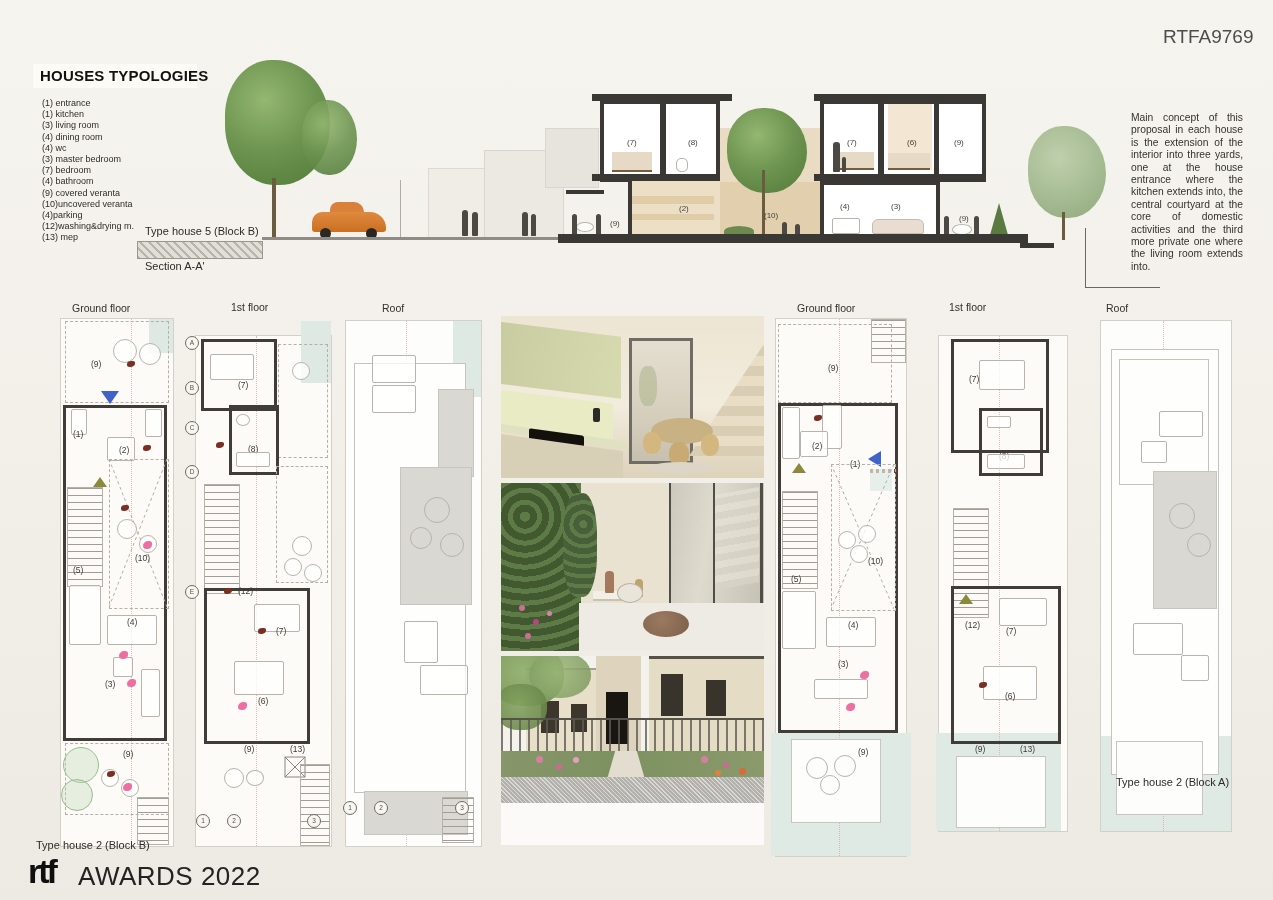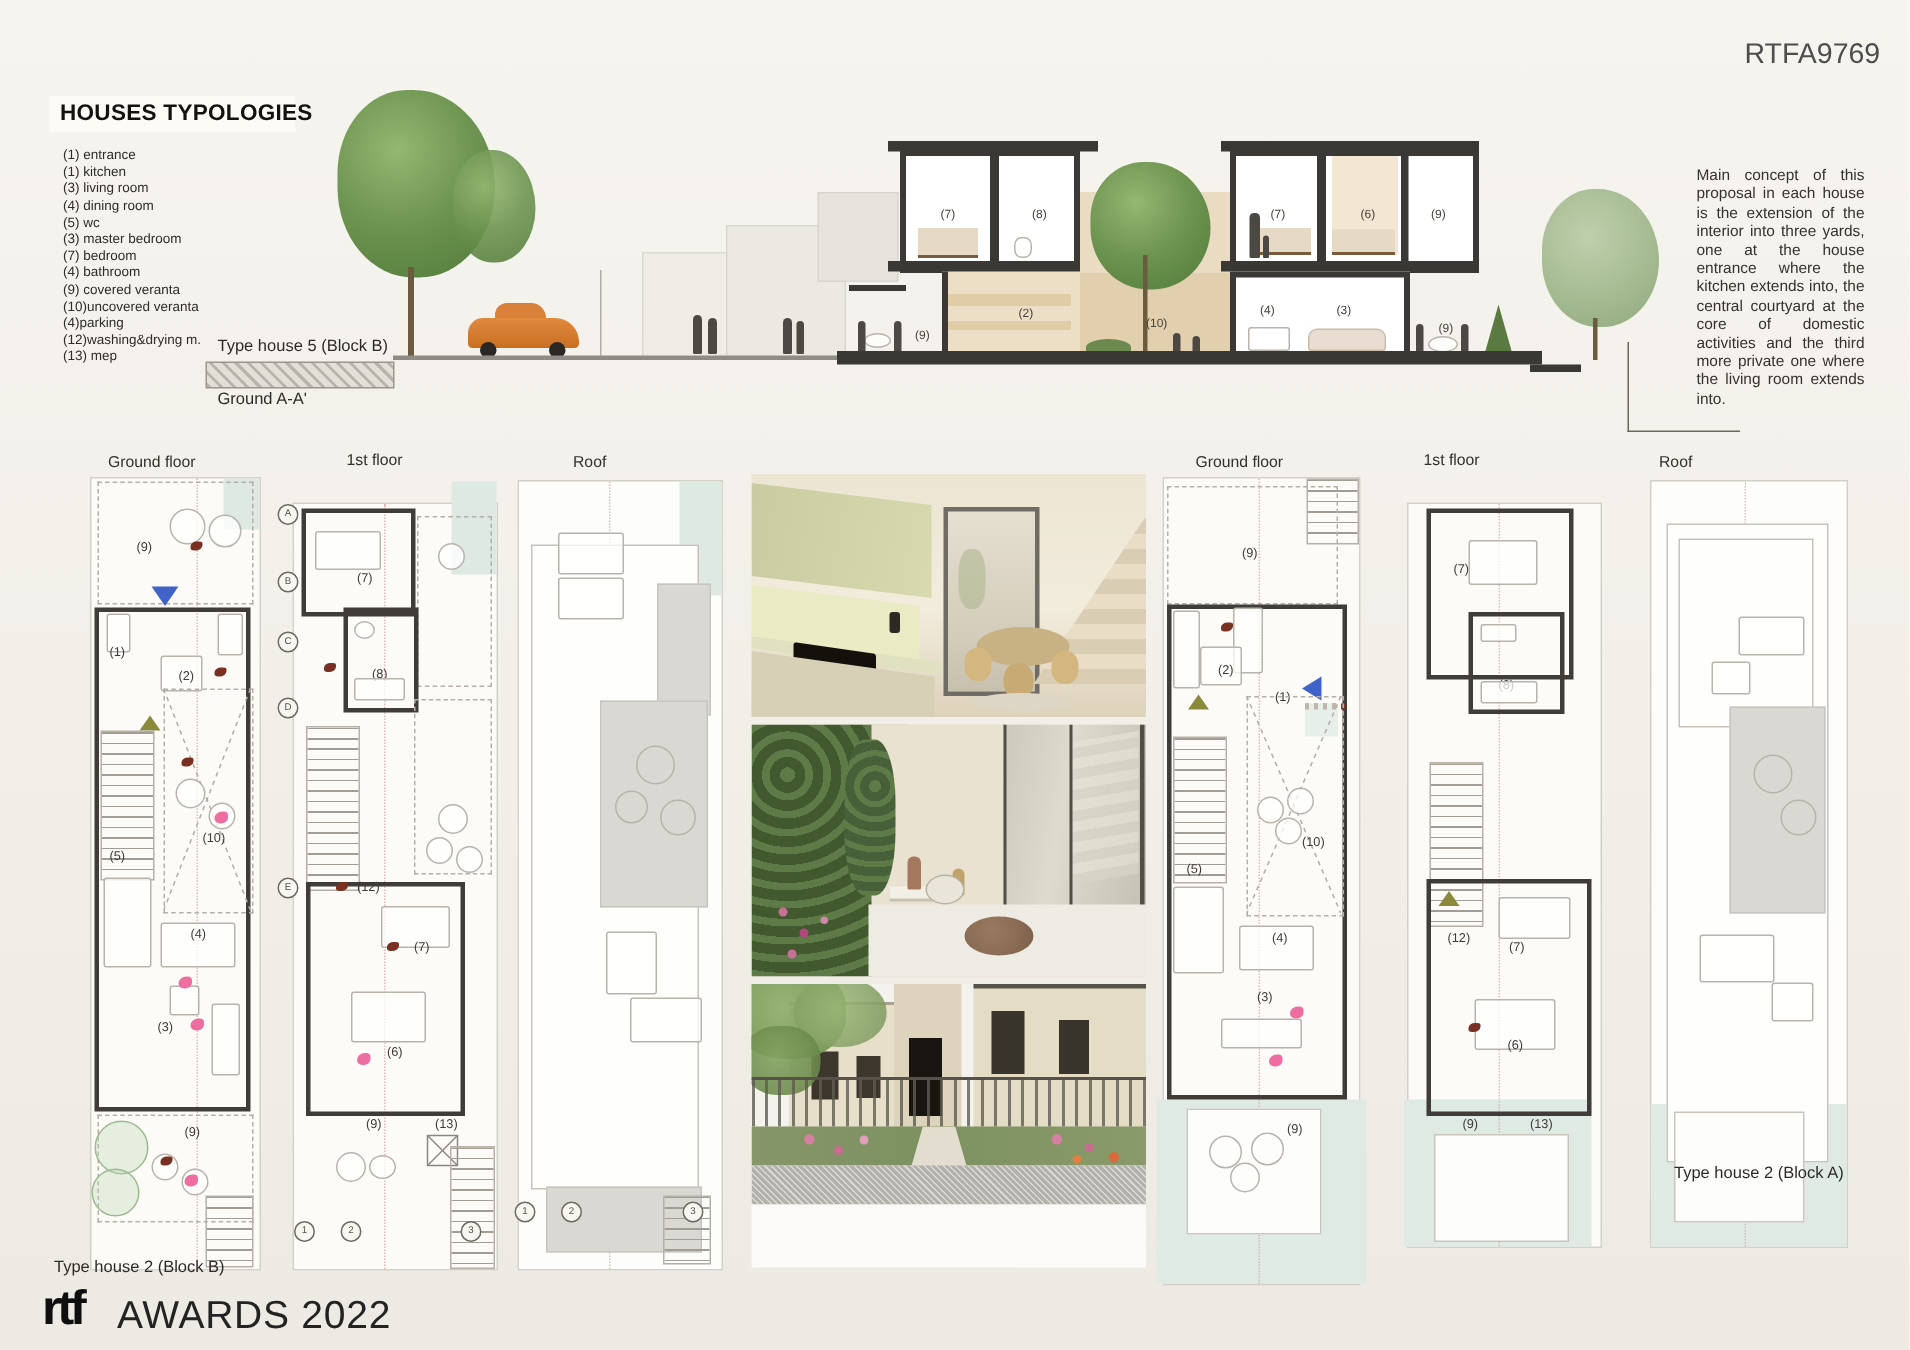--- a/index.html
+++ b/index.html
@@ -44,21 +44,21 @@
 
   <div class="abs" style="left:33px;top:64px;width:164px;height:24px;background:rgba(253,251,247,.85)"></div>
   <div class="abs" style="left:40px;top:67px;font-size:15px;font-weight:bold;letter-spacing:.2px;color:#141210">HOUSES TYPOLOGIES</div>
   <div class="abs" style="left:1163px;top:26px;font-size:19px;color:#4d4d4d">RTFA9769</div>
 
   <div class="abs" style="left:42px;top:98px;font-size:9px;line-height:11.2px;color:#2f2c28">
     <div>(1) entrance</div>
     <div>(1) kitchen</div>
     <div>(3) living room</div>
     <div>(4) dining room</div>
-    <div>(5) wc</div>
+    <div>(4) wc</div>
     <div>(3) master bedroom</div>
     <div>(7) bedroom</div>
     <div>(4) bathroom</div>
     <div>(9) covered veranta</div>
     <div>(10)uncovered veranta</div>
     <div>(4)parking</div>
     <div>(12)washing&amp;drying m.</div>
     <div>(13) mep</div>
   </div>
 
@@ -139,21 +139,21 @@
     <span class="slbl" style="left:764px;top:211px">(10)</span>
     <span class="slbl" style="left:847px;top:138px">(7)</span>
     <span class="slbl" style="left:907px;top:138px">(6)</span>
     <span class="slbl" style="left:954px;top:138px">(9)</span>
     <span class="slbl" style="left:840px;top:202px">(4)</span>
     <span class="slbl" style="left:891px;top:202px">(3)</span>
     <span class="slbl" style="left:959px;top:214px">(9)</span>
 
     <span class="tlabel" style="left:145px;top:225px">Type house 5 (Block B)</span>
     <div class="hatch" style="left:137px;top:241px;width:124px;height:16px"></div>
-    <span class="tlabel" style="left:145px;top:260px">Ground A-A'</span>
+    <span class="tlabel" style="left:145px;top:260px">Section A-A'</span>
   </div>
 
   <span class="flabel" style="left:72px;top:302px">Ground floor</span>
   <span class="flabel" style="left:231px;top:301px">1st floor</span>
   <span class="flabel" style="left:382px;top:302px">Roof</span>
   <span class="flabel" style="left:797px;top:302px">Ground floor</span>
   <span class="flabel" style="left:949px;top:301px">1st floor</span>
   <span class="flabel" style="left:1106px;top:302px">Roof</span>
 
   <div class="plan" style="left:60px;top:318px;width:112px;height:527px">

